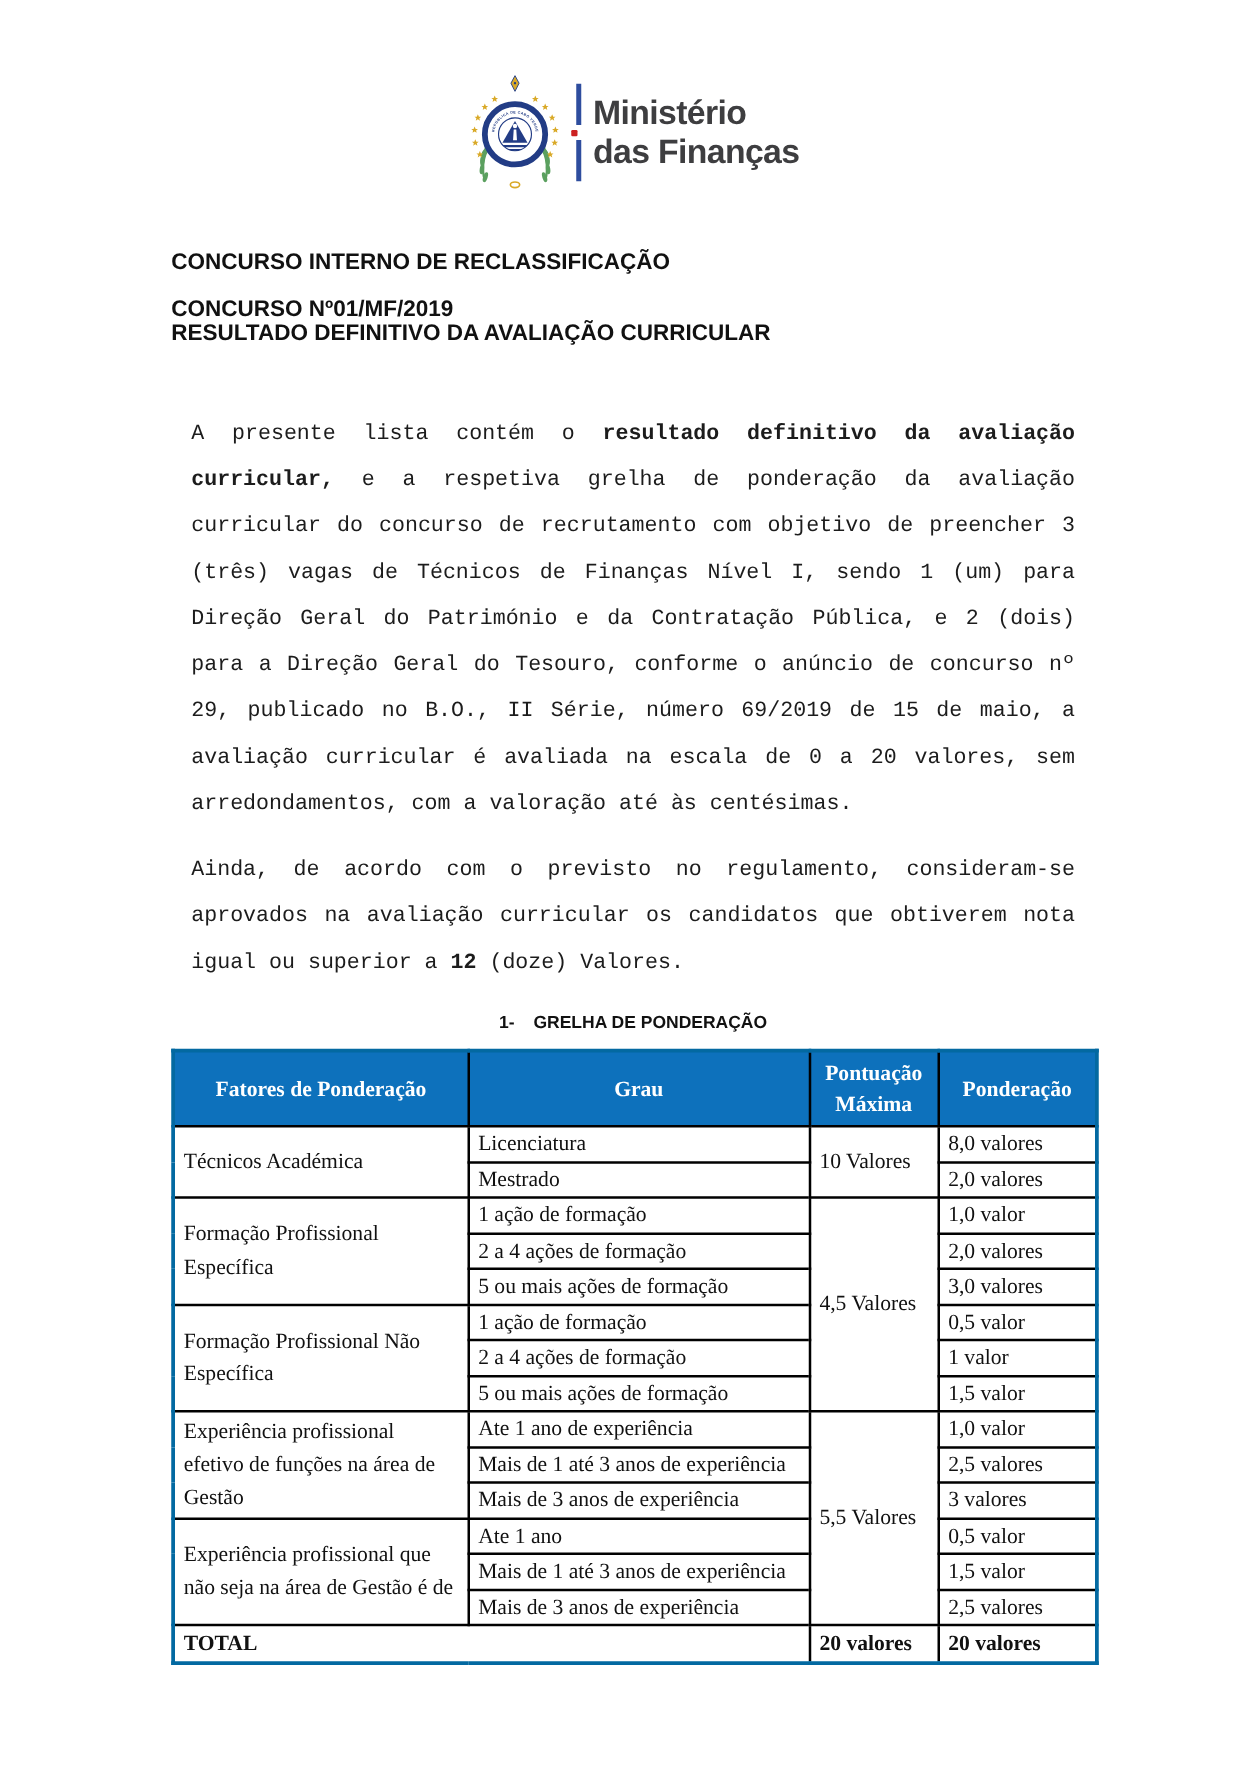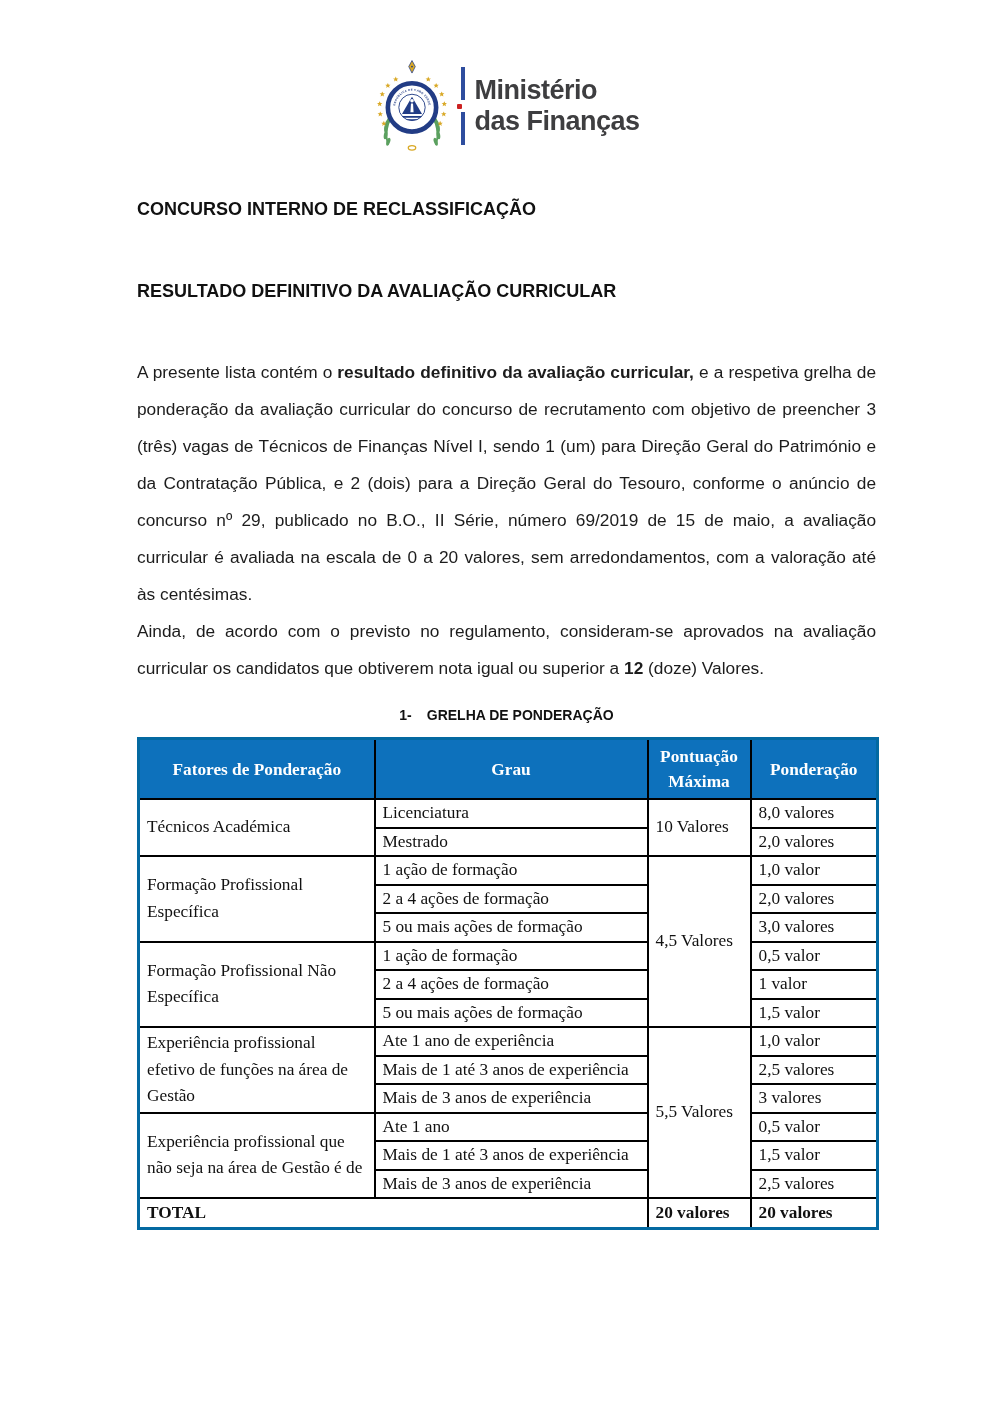--- a/index.html
+++ b/index.html
@@ -21,25 +21,25 @@
   .green-stroke{stroke:var(--green);}
   .logo-bar{display:flex;flex-direction:column;align-items:flex-start;margin:0 9px 0 10px;height:78px;justify-content:space-between;position:relative;}
   .bar-seg{width:4px;height:33px;background:var(--bar-blue);}
   .bar-dot{position:absolute;left:-4px;top:37px;width:5px;height:5px;background:var(--dot-red);border-radius:1px;}
   .logo-text{font-weight:bold;color:var(--logo-text);font-size:27px;line-height:31px;letter-spacing:-0.5px;}
 
   
   .doc-title{text-align:left;font-weight:bold;font-size:18px;line-height:19px;color:#111;}
   .t1{margin-top:46px;}
   .t2{margin-top:19px;}
-  .t3{margin-top:63px;}
+  .t3{}
 
   
   .paragraphs{margin-top:53px;font-size:17.3px;line-height:37px;}
-  .paragraphs p{margin:0;text-align:justify;}
+  .paragraphs p{margin:16px;text-align:justify;font-family:Liberation Mono, monospace;}
   .b{font-weight:bold;}
 
   
   .section-heading{margin-top:16px;text-align:center;font-weight:bold;font-size:14px;line-height:24px;color:#111;}
   .section-heading .num{margin-right:15px;}
 
   
   table.grid{border-collapse:collapse;table-layout:fixed;width:739px;margin-top:10px;
     border:3px solid #0369a1;font-size:17.3px;color:#111;font-family:Liberation Serif, serif;}
   table.grid th{background:var(--header-bg);color:#fff;font-weight:bold;text-align:center;
@@ -123,20 +123,21 @@
         <span class="bar-seg"></span>
       </div>
 
       <div class="logo-text">
         <div>Ministério</div>
         <div>das Finanças</div>
       </div>
     </div>
 
     <div class="doc-title t1">CONCURSO INTERNO DE RECLASSIFICAÇÃO</div>
+    <div class="doc-title t2">CONCURSO Nº01/MF/2019</div>
     <div class="doc-title t3">RESULTADO DEFINITIVO DA AVALIAÇÃO CURRICULAR</div>
 
     <div class="paragraphs">
         <p><span>A presente lista contém o </span><span class="b">resultado definitivo da avaliação curricular,</span><span> e a respetiva grelha de ponderação da avaliação curricular do concurso de recrutamento com objetivo de preencher 3 (três) vagas de Técnicos de Finanças Nível I, sendo 1 (um) para Direção Geral do Património e da Contratação Pública, e 2 (dois) para a Direção Geral do Tesouro, conforme o anúncio de concurso nº 29, publicado no B.O., II Série, número 69/2019 de 15 de maio, a avaliação curricular é avaliada na escala de 0 a 20 valores, sem arredondamentos, com a valoração até às centésimas.</span></p>
         <p><span>Ainda, de acordo com o previsto no regulamento, consideram-se aprovados na avaliação curricular os candidatos que obtiverem nota igual ou superior a </span><span class="b">12</span><span> (doze) Valores.</span></p>
       </div>
 
     <div class="section-heading">
       <span class="num">1-</span><span>GRELHA DE PONDERAÇÃO</span>
     </div>

